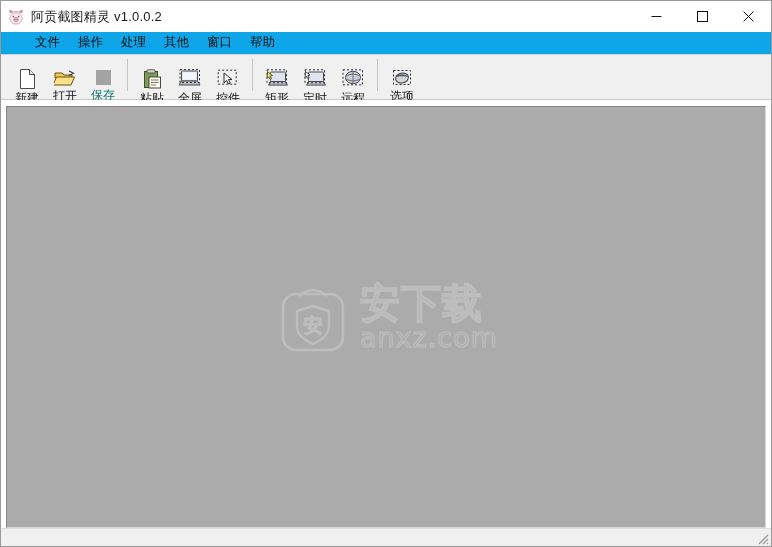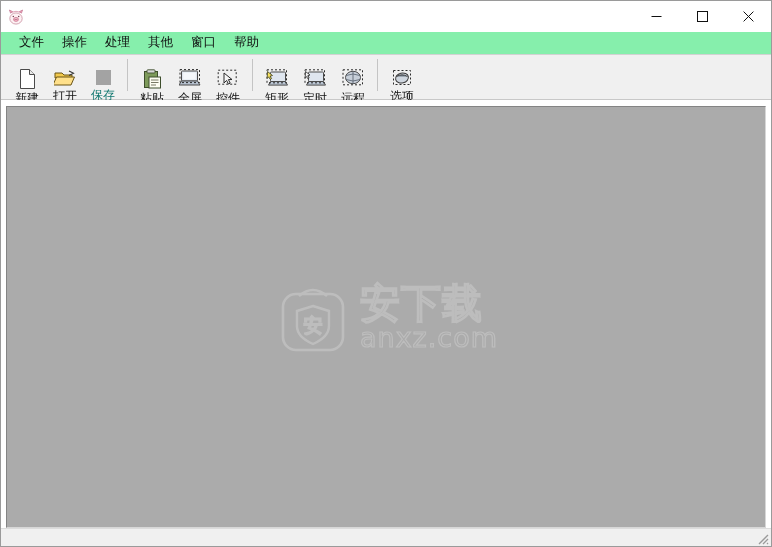--- a/index.html
+++ b/index.html
@@ -63,24 +63,24 @@
     align-items: center;
     justify-content: center;
     cursor: default;
   }
   .win-btn svg { display: block; }
 
   
   .menubar {
     height: 22px;
     min-height: 22px;
-    background: #86efac;
+    background: #0ea5e9;
     display: flex;
     align-items: flex-end;
-    padding-left: 9px;
+    padding-left: 25px;
     box-sizing: border-box;
   }
   .menu-item {
     font-size: 12.5px;
     color: #101010;
     padding: 2px 9px 3px 9px;
     white-space: nowrap;
     cursor: default;
   }
 
@@ -209,20 +209,21 @@
         <path d="M3.6 5.2 L2.4 2.0 L5.6 3.6 Z" fill="#f2a8bd" stroke="#c07590" stroke-width="0.7"></path>
         <path d="M14.4 5.2 L15.6 2.0 L12.4 3.6 Z" fill="#f2a8bd" stroke="#c07590" stroke-width="0.7"></path>
         <path d="M3.3 4.6 q5.7 -2.6 11.4 0" fill="none" stroke="#d58ba4" stroke-width="0.8"></path>
         <ellipse cx="9" cy="11.4" rx="2.5" ry="2.0" fill="#f3b6c6" stroke="#c5738c" stroke-width="0.7"></ellipse>
         <circle cx="8.1" cy="11.4" r="0.5" fill="#8d4f63"></circle>
         <circle cx="9.9" cy="11.4" r="0.5" fill="#8d4f63"></circle>
         <circle cx="6.3" cy="8.4" r="0.75" fill="#7b3f52"></circle>
         <circle cx="11.7" cy="8.4" r="0.75" fill="#7b3f52"></circle>
       </svg>
     </div>
+    <div class="title-text">阿贡截图精灵 v1.0.0.2</div>
 
     <div class="win-buttons">
       <div class="win-btn">
         <svg width="11" height="11" viewBox="0 0 11 11">
             <line x1="0.5" y1="5.5" x2="10.5" y2="5.5" stroke="#111" stroke-width="1"></line>
           </svg>
       </div>
       <div class="win-btn">
         <svg width="11" height="11" viewBox="0 0 11 11">
             <rect x="0.5" y="0.5" width="10" height="10" fill="none" stroke="#111" stroke-width="1"></rect>

